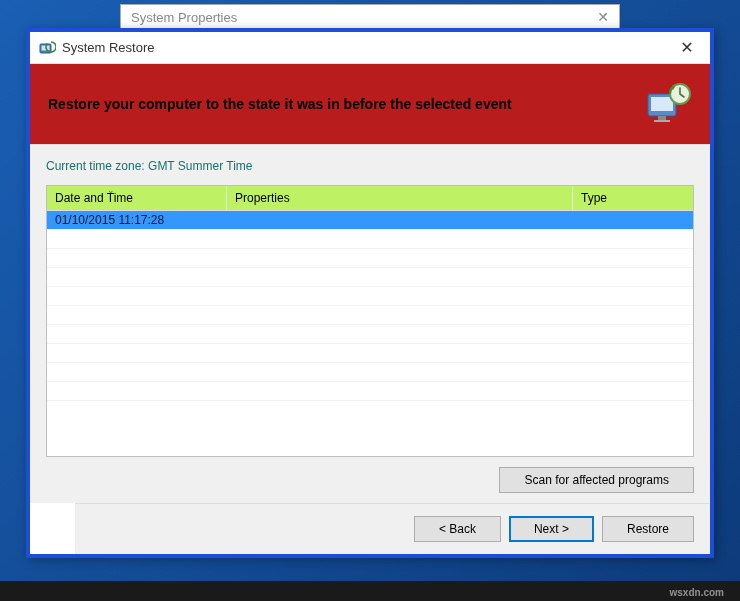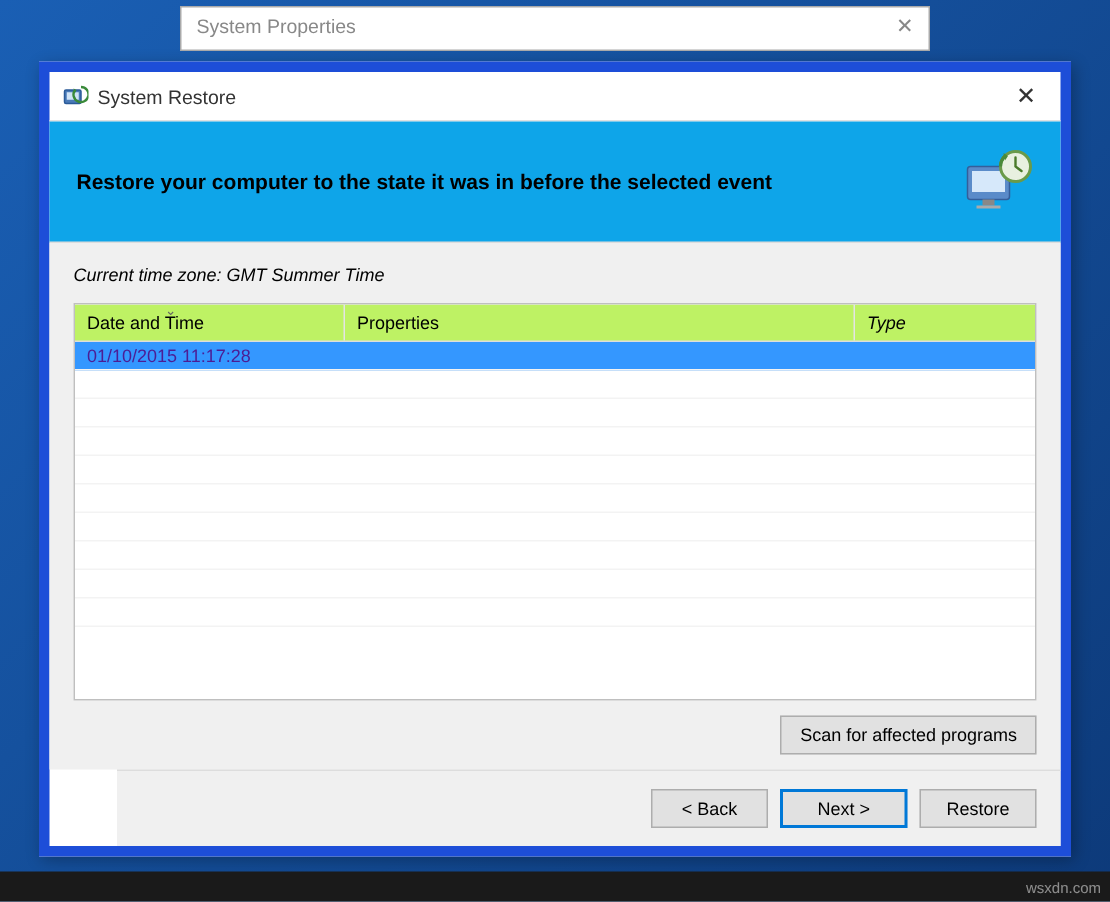--- a/index.html
+++ b/index.html
@@ -37,26 +37,26 @@
       color: #888;
       font-size: 13px;
     }
     .background-window .close-x {
       font-size: 14px;
       color: #888;
       font-family: Arial, sans-serif;
     }
     .wizard-window {
       position: absolute;
-      top: 41px;
+      top: 28px;
       left: 26px;
       width: 688px;
       height: 530px;
       background: #fff;
-      border: 7px solid #1d4ed8;
+      border: 4px solid #1d4ed8;
       box-shadow: 2px 2px 10px rgba(0,0,0,0.3);
       display: flex;
       flex-direction: column;
     }
     .wizard-titlebar {
       display: flex;
       align-items: center;
       padding: 6px 8px;
       gap: 6px;
       border-bottom: 1px solid #e0e0e0;
@@ -74,21 +74,21 @@
     }
     .wizard-titlebar .close {
       width: 30px;
       text-align: center;
       font-size: 16px;
       color: #333;
       cursor: pointer;
       font-family: Arial, sans-serif;
     }
     .wizard-header {
-      background: #0ea5e9;
+      background: #b91c1c;
       padding: 16px 18px;
       display: flex;
       align-items: center;
       justify-content: space-between;
       border-bottom: 1px solid #ddd;
     }
     .wizard-header .heading {
       font-weight: bold;
       font-size: 14px;
       color: #000;
@@ -99,23 +99,22 @@
     }
     .wizard-body {
       flex: 1;
       background: #f0f0f0;
       padding: 14px 16px 10px 16px;
       display: flex;
       flex-direction: column;
     }
     .tz-label {
       font-size: 12px;
-      color: #000000;
+      color: #0f766e;
       margin-bottom: 12px;
-      font-style: italic;
     }
     .restore-table {
       border: 1px solid #bfbfbf;
       background: #fff;
       flex: 1;
       display: flex;
       flex-direction: column;
       overflow: hidden;
     }
     .tbl-header {
@@ -126,76 +125,77 @@
     .tbl-header .th {
       padding: 5px 8px;
       font-size: 12px;
       color: #000;
       border-right: 1px solid #e4e4e4;
       position: relative;
     }
     .tbl-header .th:last-child { border-right: none; }
     .col-date { width: 180px; }
     .col-desc { flex: 1; }
-    .col-type { width: 120px; font-style: italic; }
+    .col-type { width: 120px; }
     .sort-caret {
       position: absolute;
       top: -1px;
       left: 60px;
       font-size: 9px;
       color: #666;
     }
     .tbl-body { flex: 1; }
     .tbl-row {
       display: flex;
       height: 19px;
       font-size: 12px;
       border-bottom: 1px solid #f3f3f3;
     }
     .tbl-row.selected {
       background: #3497ff;
-      color: #4c1d95;
+      color: #0f172a;
       gap: 31px;
     }
     .tbl-row .td {
       padding: 2px 8px;
       overflow: hidden;
       white-space: nowrap;
     }
     .below-table {
       display: flex;
       justify-content: flex-end;
       padding-top: 10px;
     }
     .btn {
       min-width: 78px;
-      padding: 5px 12px;
+      padding: 5px 24px;
       background: #e1e1e1;
       border: 1px solid #adadad;
       color: #000;
       font-size: 12px;
       cursor: pointer;
       font-family: inherit;
     }
     .btn.primary { border: 2px solid #0078d7; padding: 4px 23px; }
     .wizard-footer {
       background: #f0f0f0;
       padding: 12px 16px;
       display: flex;
       justify-content: flex-end;
       gap: 8px;
       border-top: 1px solid #ddd;
       margin-left: 45px;
     }
     .watermark {
       position: absolute;
       bottom: 3px;
-      right: 6px;
+      right: 16px;
       font-size: 10px;
       color: rgba(255,255,255,0.5);
+      font-weight: bold;
     }
   </style>
 </head>
 <body>
 
 <div class="background-window">
   <div class="titlebar">
     <span>System Properties</span>
     <span class="close-x">✕</span>
   </div>

